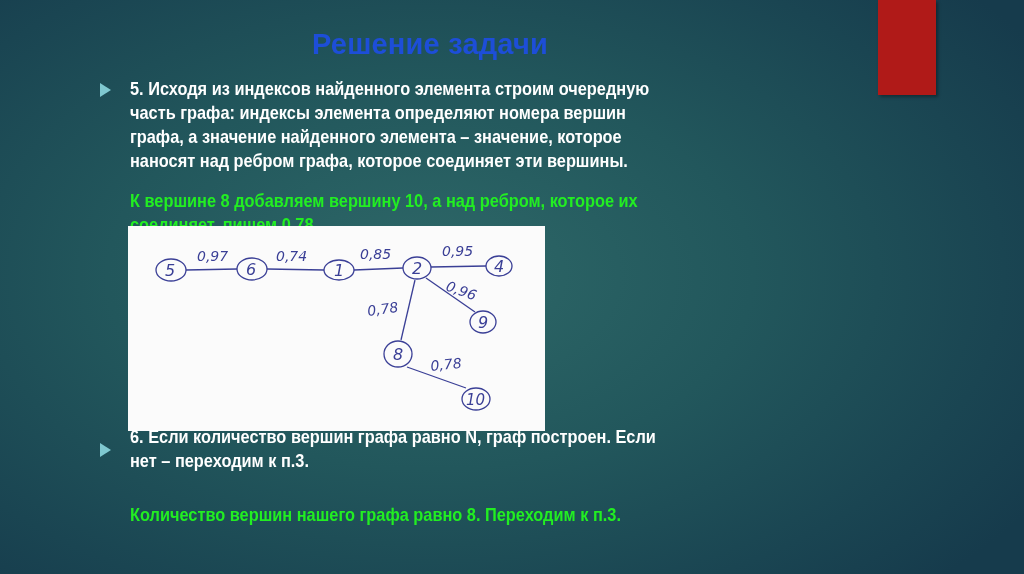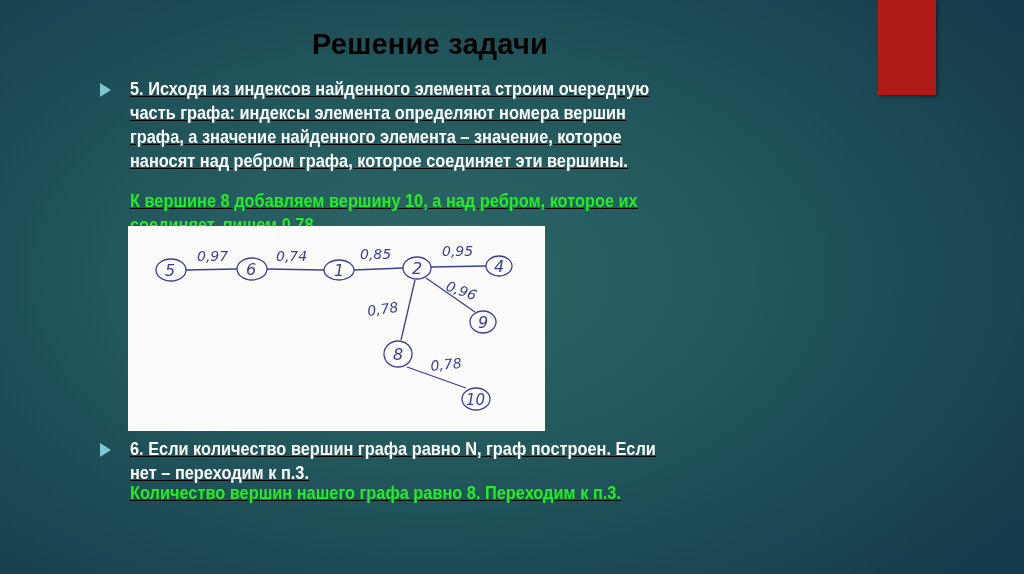--- a/index.html
+++ b/index.html
@@ -7,23 +7,23 @@
       width: 1024px; height: 574px; overflow: hidden; position: relative;
       background: radial-gradient(ellipse 70% 75% at 42% 48%, #2e6868 0%, #22575c 45%, #1a4552 80%, #163b4c 100%);
       font-family: "Liberation Sans", sans-serif;
     }
     .accent-bar {
       position: absolute; left: 878px; top: 0; width: 58px; height: 95px;
       background: #b01a18; box-shadow: 2px 2px 3px rgba(0,0,0,0.35);
     }
     .title {
       position: absolute; left: 312px; top: 28px;
-      font-size: 29px; font-weight: bold; color: #000000; letter-spacing: 0.2px;
+      font-size: 29px; font-weight: bold; color: #1d4ed8; letter-spacing: 0.2px;
     }
-    .block { position: absolute; left: 130px; width: 690px; text-decoration: underline; }
+    .block { position: absolute; left: 130px; width: 690px; }
     .bullet {
       position: absolute; left: 100px; width: 0; height: 0;
       border-top: 7px solid transparent; border-bottom: 7px solid transparent;
       border-left: 11px solid #7fc8d0;
     }
     .para-white {
       color: #ffffff; font-size: 19px; font-weight: bold; line-height: 24px;
       transform: scaleX(0.86); transform-origin: left top; width: 802px;
     }
     .para-green {
@@ -95,23 +95,23 @@
       <text x="232" y="33" font-size="14">0,85</text>
       <text x="314" y="30" font-size="14">0,95</text>
       <text x="317" y="64" font-size="14" transform="rotate(20 317 64)">0,96</text>
       <text x="240" y="90" font-size="14" transform="rotate(-8 240 90)">0,78</text>
       <text x="303" y="145" font-size="14" transform="rotate(-6 303 145)">0,78</text>
     </g>
   </svg>
 </div>
 
 <div class="bullet" style="top:443px"></div>
-<div class="block" style="top:437px">
+<div class="block" style="top:425px">
   <div class="para-white">
     <div>6. Если количество вершин графа равно N, граф построен. Если</div>
     <div>нет – переходим к п.3.</div>
   </div>
 </div>
-<div class="block" style="top:481px">
+<div class="block" style="top:503px">
   <div class="para-green">
     <div>Количество вершин нашего графа равно 8. Переходим к п.3.</div>
   </div>
 </div>
 
 </body></html>

